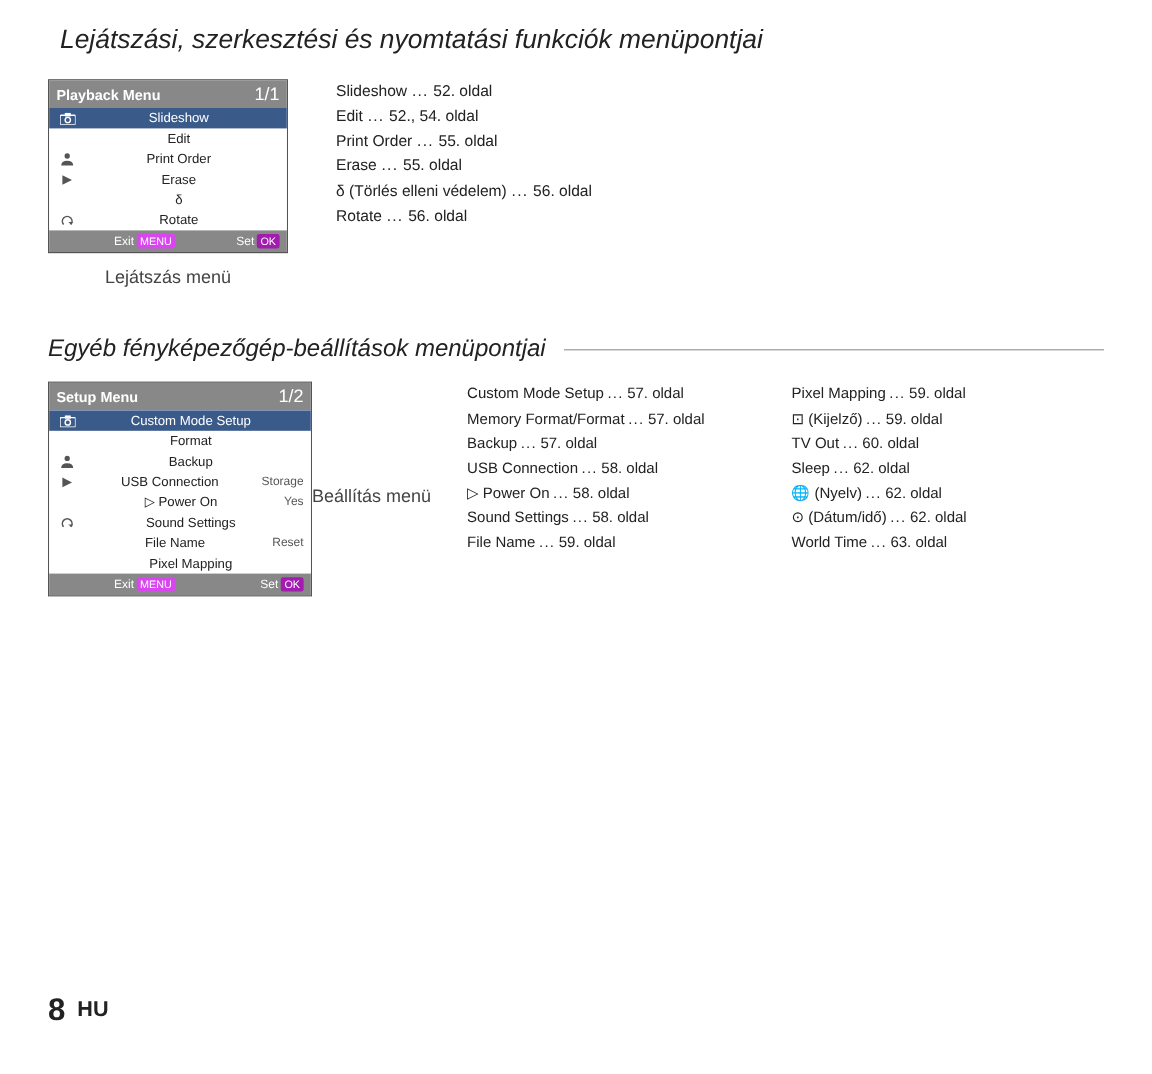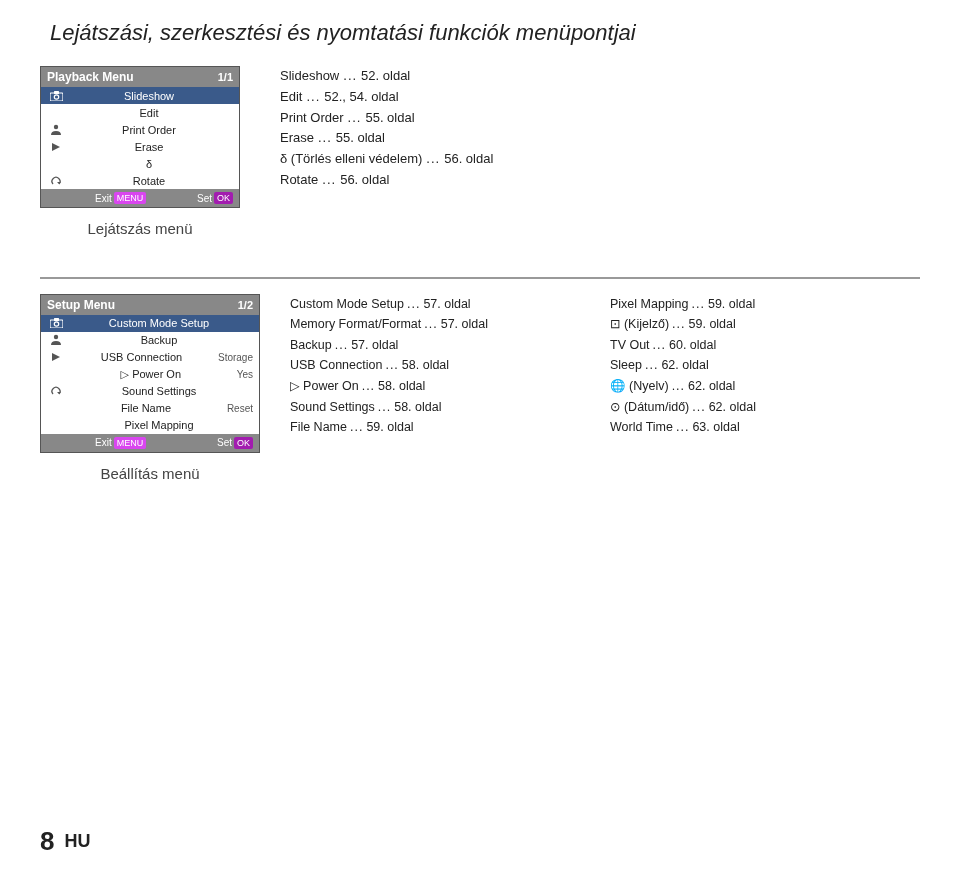--- a/index.html
+++ b/index.html
@@ -49,22 +49,22 @@
       color: #fff;
       display: flex;
       justify-content: space-between;
       align-items: center;
       padding: 3px 6px;
       font-size: 12px;
       font-weight: bold;
     }
 
     .menu-header .page-num {
-      font-weight: bold;
-      font-size: 11px;
+      font-weight: normal;
+      font-size: 15px;
     }
 
     .menu-body {
       background: #fff;
     }
 
     .menu-row {
       display: flex;
       align-items: center;
       padding: 2px 6px;
@@ -156,21 +156,21 @@
 
     
     .bottom-section {
       display: flex;
       gap: 30px;
       align-items: flex-start;
     }
 
     .setup-menu-container {
       display: flex;
-      flex-direction: column;
+      flex-direction: row;
       align-items: center;
     }
 
     
     .menu-box.setup {
       width: 220px;
     }
 
     
     .ref-columns {
@@ -347,20 +347,21 @@
       <div class="ref-item">
         <span>Rotate</span>
         <span class="dots">...</span>
         <span>56. oldal</span>
       </div>
     </div>
 
   </div>
 
   <div class="section-divider">
+    <span class="section-title">Egyéb fényképezőgép-beállítások menüpontjai</span>
     <div class="divider-line"></div>
   </div>
 
   <div class="bottom-section">
 
     <div class="setup-menu-container">
       <div class="menu-box setup">
         <div class="menu-header">
           <span>Setup Menu</span>
           <span class="page-num">1/2</span>
@@ -371,20 +372,24 @@
             <div class="icon-cell">
               <svg width="13" height="10" viewBox="0 0 13 10" fill="currentColor">
                 <rect x="0" y="2" width="13" height="8" rx="1" fill="none" stroke="white" stroke-width="1.2"></rect>
                 <circle cx="6.5" cy="6" r="2.2" fill="none" stroke="white" stroke-width="1.2"></circle>
                 <rect x="4" y="0" width="5" height="3" rx="0.5" fill="white"></rect>
               </svg>
             </div>
             <div class="label-cell">Custom Mode Setup</div>
           </div>
 
+          <div class="menu-row">
+            <div class="icon-cell"></div>
+            <div class="label-cell">Format</div>
+          </div>
 
           <div class="menu-row">
             <div class="icon-cell">
               <svg width="12" height="12" viewBox="0 0 12 12" fill="#555">
                 <circle cx="6" cy="3" r="2.2"></circle>
                 <path d="M1 11 Q1 7 6 7 Q11 7 11 11" fill="#555"></path>
               </svg>
             </div>
             <div class="label-cell">Backup</div>
           </div>

